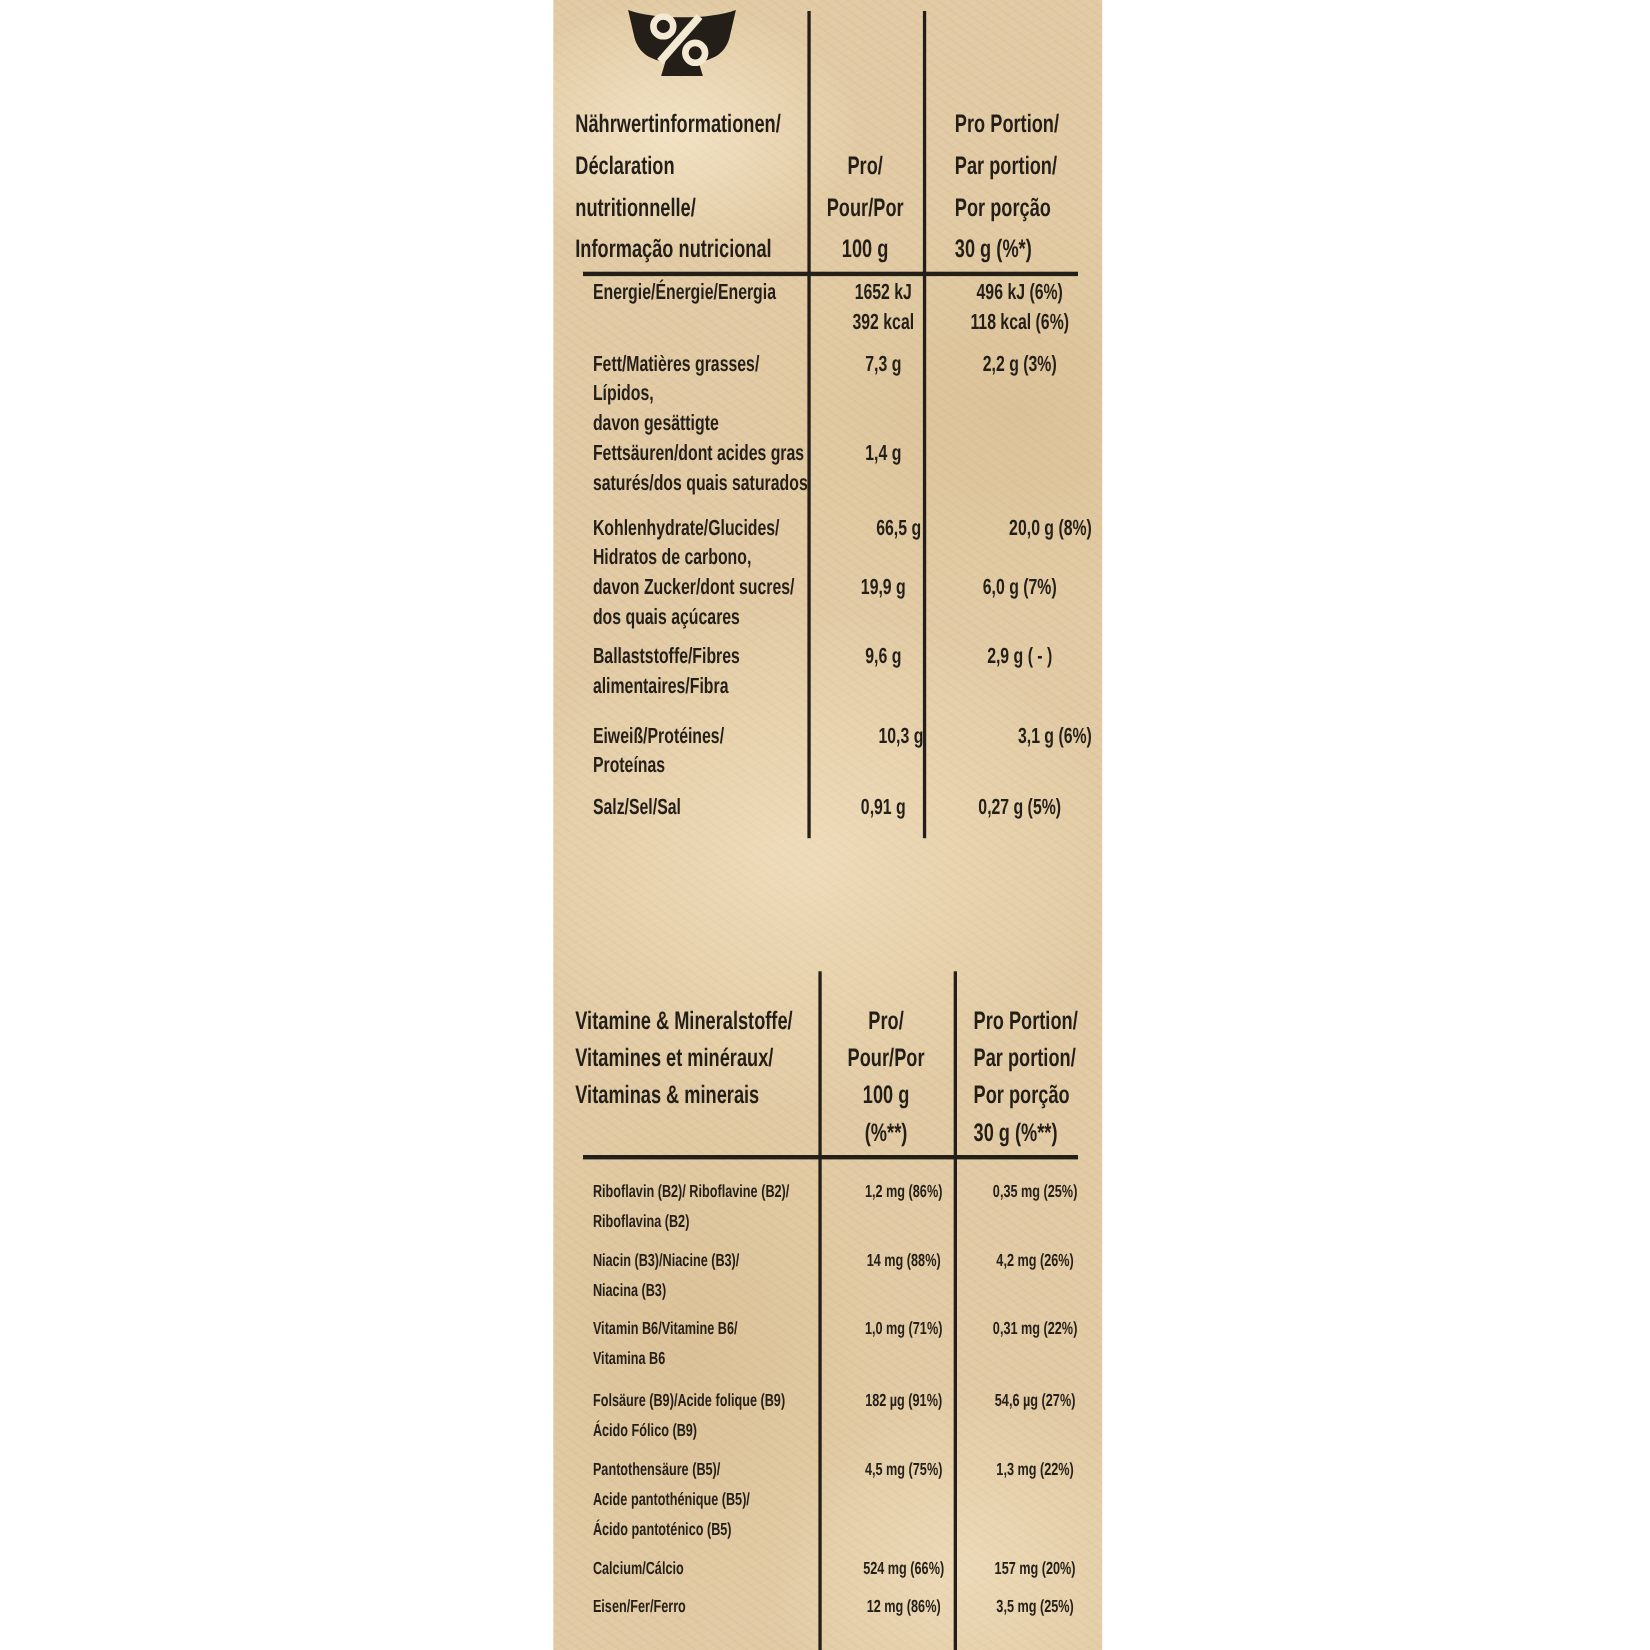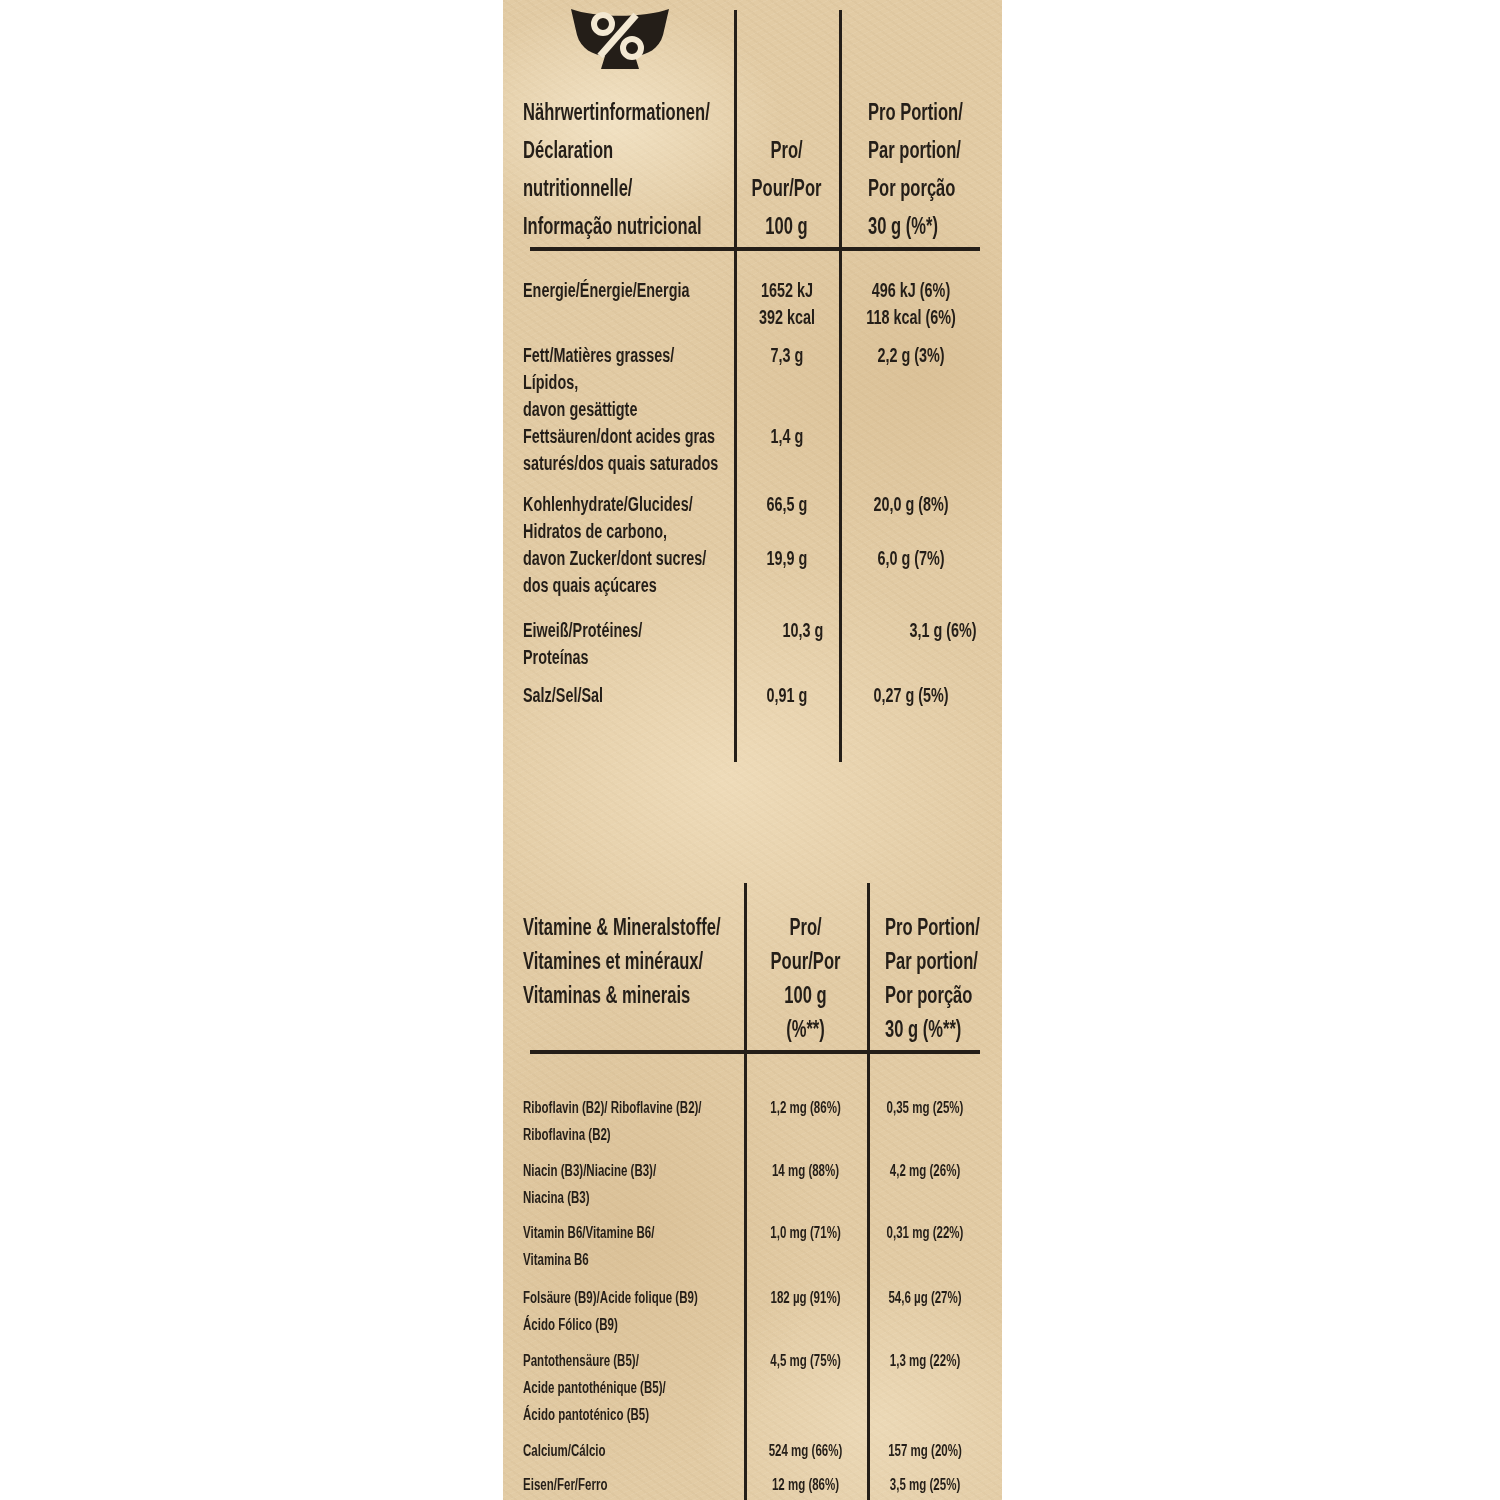--- a/index.html
+++ b/index.html
@@ -21,21 +21,21 @@
   .t{display:block;white-space:nowrap;transform:scaleX(0.72);transform-origin:0 50%;font-weight:700;}
   .t.c{transform-origin:50% 50%;}
   
   .vline{position:absolute;width:3px;background:#241e18;}
   .hrule{position:absolute;height:4px;background:#241e18;}
   
   .hdr{position:absolute;font-size:23px;line-height:38px;}
   .vhdr{position:absolute;font-size:23px;line-height:34px;}
   .center-col{text-align:center;}
   
-  .rows{position:absolute;left:0;right:0;margin-top:24px;}
+  .rows{position:absolute;left:16px;right:0;}
   .nrow{display:grid;grid-template-columns:232px 104px 164px;font-size:20px;line-height:27px;}
   .vrow{display:grid;grid-template-columns:241px 123px 136px;font-size:16px;line-height:27px;}
   .lab{padding-left:20px;}
   .val{text-align:center;}
   .v2{padding-right:20px;}
   .off1{padding-top:27px;}
   .icon-wrap{position:absolute;left:67px;top:6px;width:100px;height:64px;}
 </style>
 </head>
 <body>
@@ -107,21 +107,21 @@
         <div class="lab">
           <span class="t">davon gesättigte</span>
           <span class="t">Fettsäuren/dont acides gras</span>
           <span class="t">saturés/dos quais saturados</span>
         </div>
         <div class="val off1">
           <span class="t c">1,4 g</span>
         </div>
       </div>
 
-      <div class="nrow" style="margin-top:14px;">
+      <div class="nrow" style="margin-top:14px;gap:14px;">
         <div class="lab">
           <span class="t">Kohlenhydrate/Glucides/</span>
           <span class="t">Hidratos de carbono,</span>
         </div>
         <div class="val">
           <span class="t c">66,5 g</span>
         </div>
         <div class="val v2">
           <span class="t c">20,0 g (8%)</span>
         </div>
@@ -133,20 +133,32 @@
           <span class="t">dos quais açúcares</span>
         </div>
         <div class="val">
           <span class="t c">19,9 g</span>
         </div>
         <div class="val v2">
           <span class="t c">6,0 g (7%)</span>
         </div>
       </div>
 
+      <div class="nrow" style="margin-top:9px;">
+        <div class="lab">
+          <span class="t">Ballaststoffe/Fibres</span>
+          <span class="t">alimentaires/Fibra</span>
+        </div>
+        <div class="val">
+          <span class="t c">9,6 g</span>
+        </div>
+        <div class="val v2">
+          <span class="t c">2,9 g ( - )</span>
+        </div>
+      </div>
 
       <div class="nrow" style="margin-top:18px;gap:16px;">
         <div class="lab">
           <span class="t">Eiweiß/Protéines/</span>
           <span class="t">Proteínas</span>
         </div>
         <div class="val">
           <span class="t c">10,3 g</span>
         </div>
         <div class="val v2">

